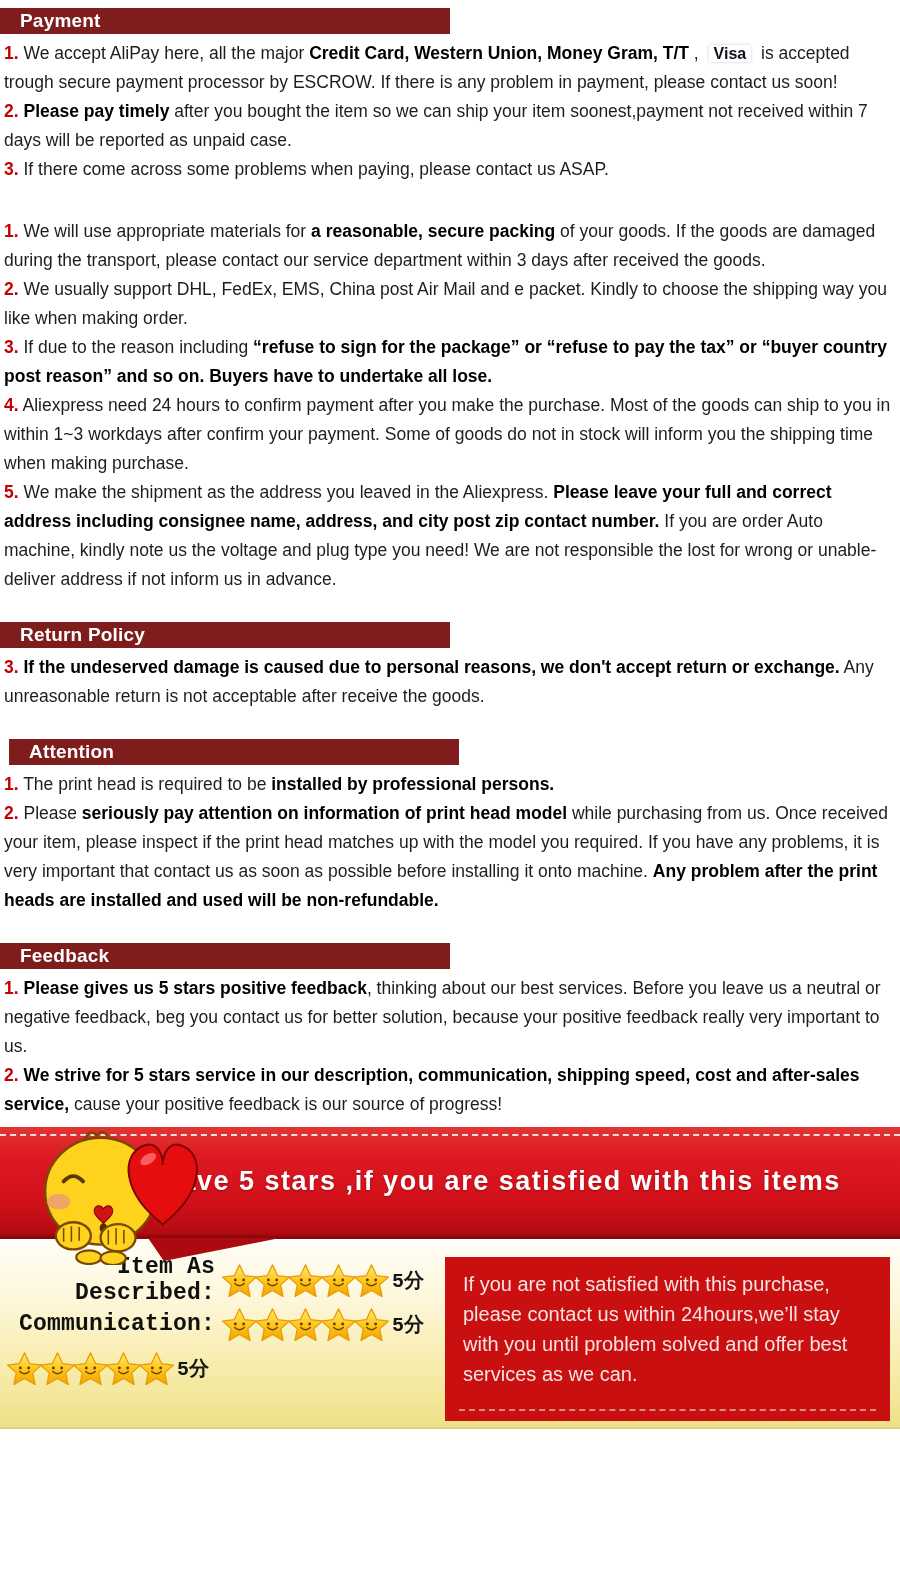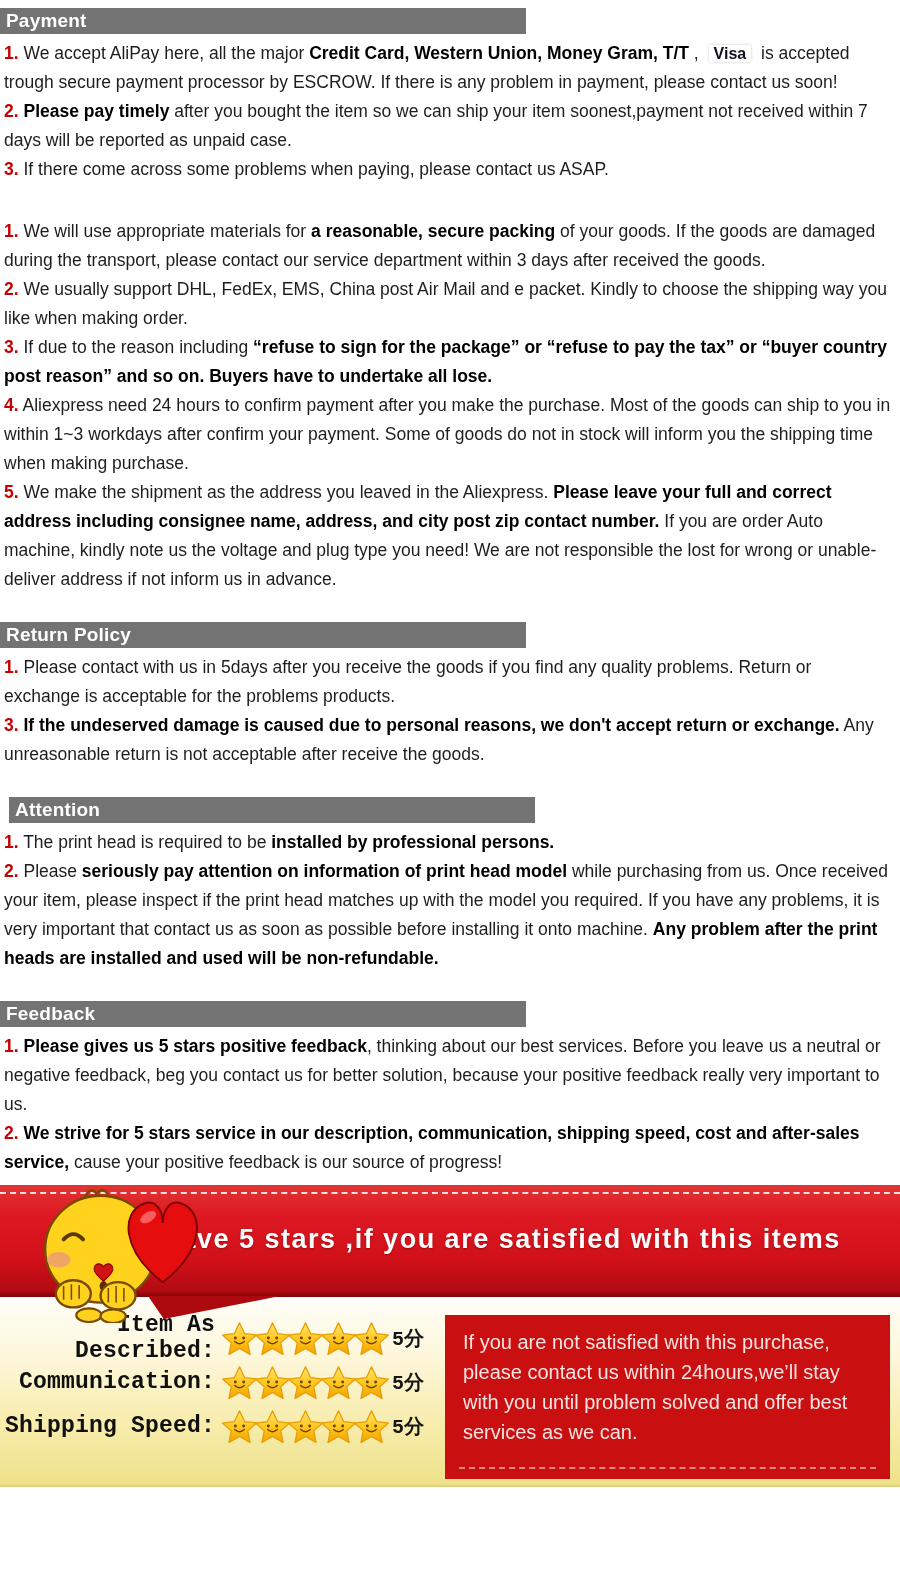--- a/index.html
+++ b/index.html
@@ -3,23 +3,23 @@
 <meta charset="utf-8">
 <style>
   html,body{margin:0;padding:0;background:#ffffff;}
   body{width:900px;font-family:"Liberation Sans",sans-serif;-webkit-font-smoothing:antialiased;}
   .page{width:900px;padding-top:8px;box-sizing:border-box;}
 
   
   .policy-section{margin-top:28px;}
   .policy-section.first{margin-top:0;}
   .bar{
-    width:526px;height:26px;line-height:26px;box-sizing:border-box;
-    background:#737373;color:#ffffff;font-size:19px;font-weight:bold;
-    padding-left:6px;letter-spacing:.2px;
+    width:450px;height:26px;line-height:26px;box-sizing:border-box;
+    background:#7f1d1d;color:#ffffff;font-size:19px;font-weight:bold;
+    padding-left:20px;letter-spacing:.2px;
   }
   .bar.indent{margin-left:9px;}
   .paras{padding:5px 8px 0 4px;}
   .para{margin:0;font-size:17.5px;line-height:29px;color:#1d1d1d;}
   .para .b{font-weight:bold;color:#000;}
   .para .r{color:#c40000;}
   .para .logo{
     font-weight:bold;color:#101020;background:#fff;font-size:16px;
     padding:0 5px;margin:0 5px;box-shadow:0 0 3px rgba(0,0,0,.22);border-radius:2px;
   }
@@ -97,21 +97,20 @@
         <p class="para"><span class="b r">4.</span><span> Aliexpress need 24 hours to confirm payment after you make the purchase. Most of the goods can ship to you in within 1~3 workdays after confirm your payment. Some of goods do not in stock will inform you the shipping time when making purchase.</span></p>
         <p class="para"><span class="b r">5.</span><span> We make the shipment as the address you leaved in the Aliexpress. </span><span class="b">Please leave your full and correct address including consignee name, address, and city post zip contact number.</span><span> If you are order Auto machine, kindly note us the voltage and plug type you need! We are not responsible the lost for wrong or unable-deliver address if not inform us in advance.</span></p>
       </div>
   </section>
 
   <section class="policy-section">
     <div class="bar">
       <span>Return Policy</span>
     </div>
     <div class="paras">
-        <p class="para"><span class="b r">1.</span><span> Please contact with us in 5days after you receive the goods if you find any quality problems. Return or exchange is acceptable for the problems products.</span></p>
         <p class="para"><span class="b r">3.</span><span> </span><span class="b">If the undeserved damage is caused due to personal reasons, we don't accept return or exchange.</span><span> Any unreasonable return is not acceptable after receive the goods.</span></p>
       </div>
   </section>
 
   <section class="policy-section">
     <div class="bar indent">
       <span>Attention</span>
     </div>
     <div class="paras">
         <p class="para"><span class="b r">1.</span><span> The print head is required to be </span><span class="b">installed by professional persons.</span></p>
@@ -239,21 +238,20 @@
   <svg width="35" height="33" viewBox="0 0 40 38">
     <polygon points="20,1 26,13.5 39.5,15 29.5,24 32.2,37.5 20,30.6 7.8,37.5 10.5,24 0.5,15 14,13.5" fill="url(#goldGrad)" stroke="#e89b00" stroke-width="1.4" stroke-linejoin="round"></polygon>
     <circle cx="15.2" cy="18.5" r="1.7" fill="#6b4300"></circle>
     <circle cx="24.8" cy="18.5" r="1.7" fill="#6b4300"></circle>
     <path d="M14.5 22.5 Q20 27.5 25.5 22.5" stroke="#6b4300" stroke-width="1.6" fill="none" stroke-linecap="round"></path>
   </svg>
 </span>
         <span class="score">5分</span>
       </div>
       <div class="rating-row">
-        <span class="rating-label">Shipping Speed:</span>
         <span class="stars">
   <svg width="35" height="33" viewBox="0 0 40 38">
     <polygon points="20,1 26,13.5 39.5,15 29.5,24 32.2,37.5 20,30.6 7.8,37.5 10.5,24 0.5,15 14,13.5" fill="url(#goldGrad)" stroke="#e89b00" stroke-width="1.4" stroke-linejoin="round"></polygon>
     <circle cx="15.2" cy="18.5" r="1.7" fill="#6b4300"></circle>
     <circle cx="24.8" cy="18.5" r="1.7" fill="#6b4300"></circle>
     <path d="M14.5 22.5 Q20 27.5 25.5 22.5" stroke="#6b4300" stroke-width="1.6" fill="none" stroke-linecap="round"></path>
   </svg>
 
   <svg width="35" height="33" viewBox="0 0 40 38">
     <polygon points="20,1 26,13.5 39.5,15 29.5,24 32.2,37.5 20,30.6 7.8,37.5 10.5,24 0.5,15 14,13.5" fill="url(#goldGrad)" stroke="#e89b00" stroke-width="1.4" stroke-linejoin="round"></polygon>

